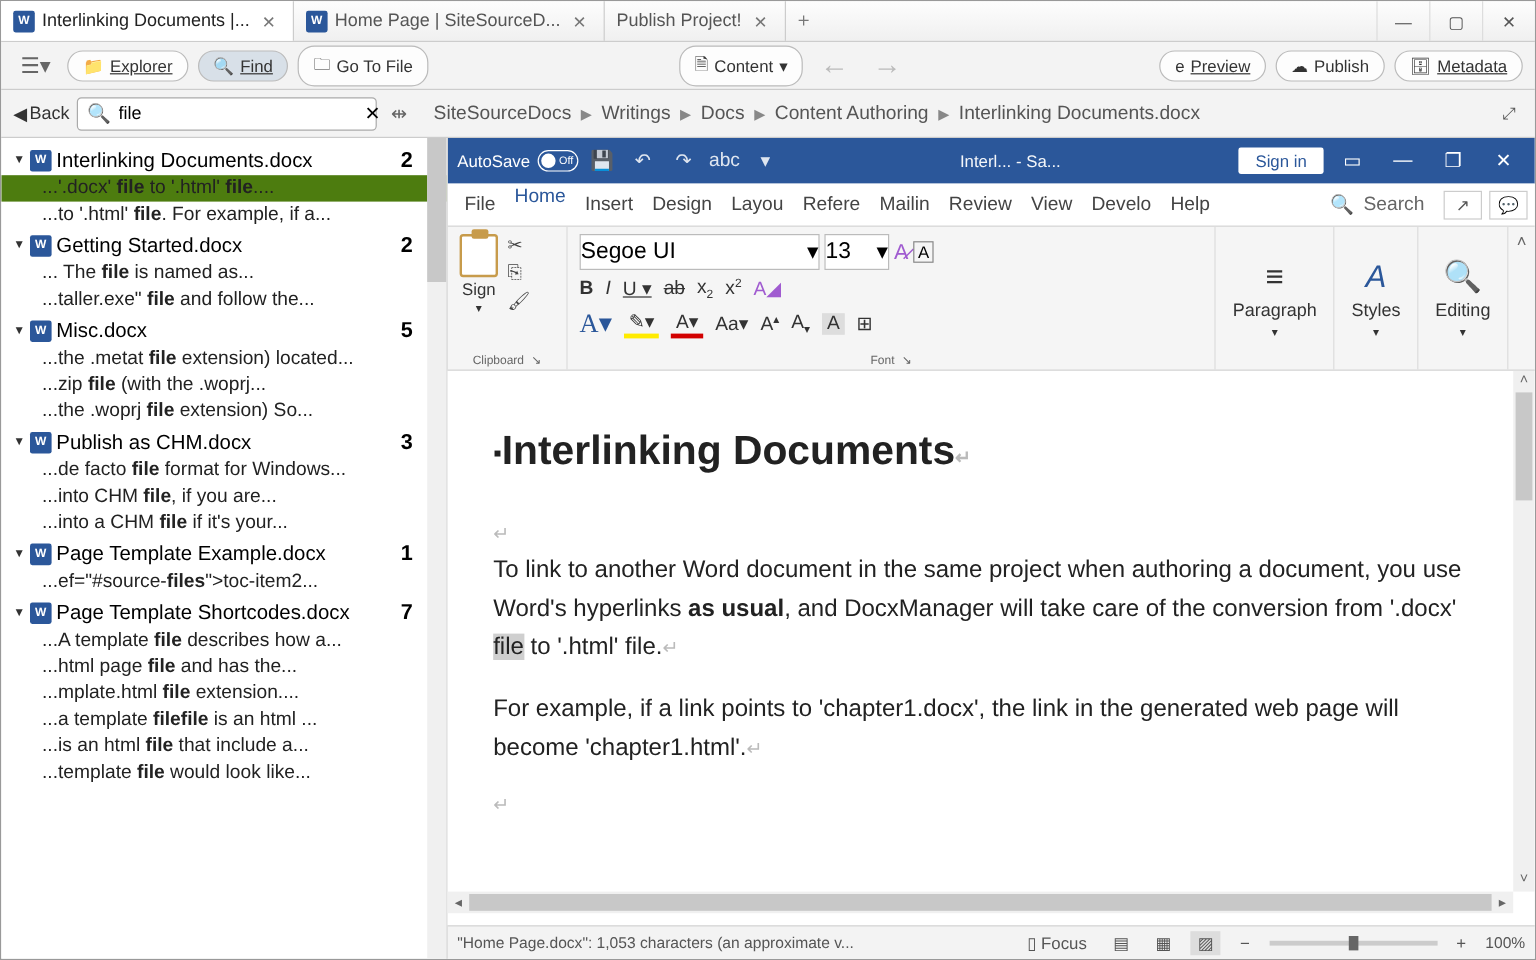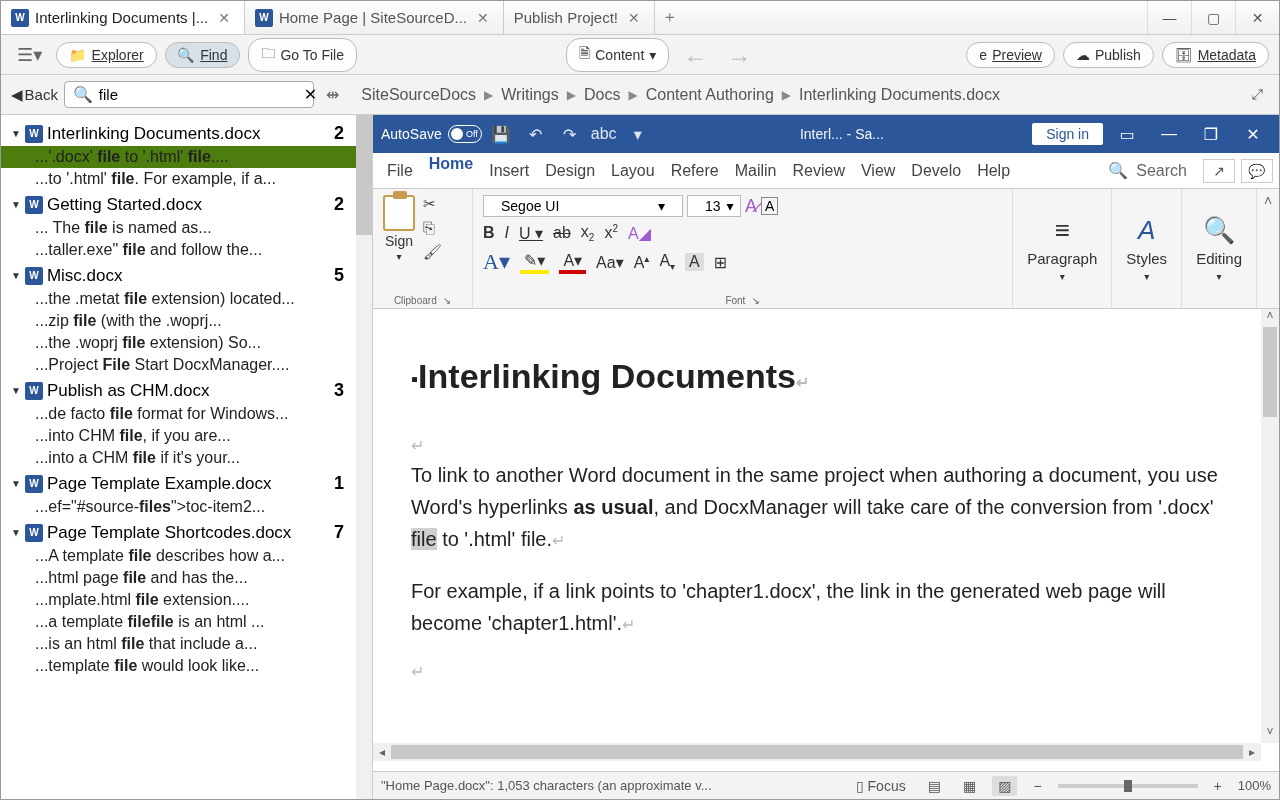--- a/index.html
+++ b/index.html
@@ -61,36 +61,36 @@
 .toggle .knob { width:12px; height:12px; background:#fff; border-radius:50%; margin-left:2px;}
 .toggle .off { font-size:9px; color:#fff; position:absolute; right:3px;}
 .wt-icon { width:28px; text-align:center; font-size:16px; opacity:.85;}
 .wt-title { flex:1; text-align:center; font-size:14px; opacity:.95; white-space:nowrap; overflow:hidden;}
 .signin { background:#fff; color:#2b579a; padding:3px 14px; border-radius:2px; font-size:14px;}
 .wt-win { width:36px; text-align:center; font-size:16px;}
 
 
 .ribbon-tabs { height:36px; background:#fff; display:flex; align-items:center; border-bottom:1px solid #ccc; padding:0 6px; gap:0; font-size:16px; color:#444;}
 .rtab { padding:6px 8px; white-space:nowrap;}
-.rtab.active { color:#2b579a; border-bottom:3px solid #2b579a; padding-bottom:17px; font-weight:700;}
+.rtab.active { color:#2b579a; border-bottom:3px solid #2b579a; padding-bottom:17px; font-weight:400;}
 .ribbon-tabs .rflex { flex:1; }
 .rsearch { display:flex; align-items:center; gap:8px; color:#666; padding:0 10px;}
 .rshare { width:32px; height:24px; border:1px solid #ccc; display:flex; align-items:center; justify-content:center; margin-left:6px; font-size:14px; color:#555;}
 
 
 .ribbon { height:120px; background:#f5f5f5; border-bottom:1px solid #ccc; display:flex; align-items:stretch;}
 .rgroup { border-right:1px solid #ddd; padding:6px 10px 2px 10px; display:flex; flex-direction:column; justify-content:space-between;}
 .rgroup .glabel { text-align:center; font-size:10px; color:#666; display:flex; justify-content:center; align-items:center; gap:6px; padding-top:2px;}
 .rgroup .gbody { flex:1; display:flex; align-items:flex-start; gap:8px;}
 .paste-big { display:flex; flex-direction:column; align-items:center; gap:2px; font-size:14px; color:#333;}
 .clipboard-icon { width:32px; height:36px; border:2px solid #c79b4b; border-radius:3px; background:#fff; position:relative;}
 .clipboard-icon::before { content:""; position:absolute; top:-6px; left:8px; width:14px; height:8px; background:#c79b4b; border-radius:2px;}
 .mini-col { display:flex; flex-direction:column; gap:6px; font-size:15px; color:#444;}
 .font-row1 { display:flex; align-items:center; gap:4px;}
-.combo { border:1px solid #bbb; background:#fff; padding:2px 17px; font-size:14px; display:flex; align-items:center; gap:6px;}
+.combo { border:1px solid #bbb; background:#fff; padding:2px 0; font-size:19px; display:flex; align-items:center; gap:6px;}
 .combo.font { width:200px; justify-content:space-between;}
 .combo.size { width:54px; justify-content:space-between;}
 .fmt-row { display:flex; gap:10px; font-size:16px; color:#333; align-items:center;}
 .fmt-row .u { text-decoration:underline;}
 .fmt-row .s { text-decoration:line-through;}
 .fmt-row sub,.fmt-row sup { font-size:10px;}
 .big-a { font-size:22px; color:#2b579a; font-family:serif;}
 .hl { display:inline-block; padding:0 4px; border-bottom:4px solid #ffeb00;}
 .fc { display:inline-block; padding:0 4px; border-bottom:4px solid #d20000;}
 .vgroup { display:flex; flex-direction:column; align-items:center; justify-content:center; gap:4px; padding:0 14px; font-size:15px; color:#333;}
@@ -209,21 +209,20 @@
           <div class="res-line">...taller.exe" <b>file</b> and follow the...</div>
           <div class="res-head">
             <span class="caret">▼</span> 
             <span class="wicon">W</span> 
             <span class="fname">Misc.docx</span>
             <span class="count">5</span>
           </div>
           <div class="res-line">...the .metat <b>file</b> extension) located...</div>
           <div class="res-line">...zip <b>file</b> (with the .woprj...</div>
           <div class="res-line">...the .woprj <b>file</b> extension) So...</div>
-          <div class="res-line">...Project <b>File</b> Start DocxManager....</div>
           <div class="res-head">
             <span class="caret">▼</span> 
             <span class="wicon">W</span> 
             <span class="fname">Publish as CHM.docx</span>
             <span class="count">3</span>
           </div>
           <div class="res-line">...de facto <b>file</b> format for Windows...</div>
           <div class="res-line">...into CHM <b>file</b>, if you are...</div>
           <div class="res-line">...into a CHM <b>file</b> if it's your...</div>
           <div class="res-head">

